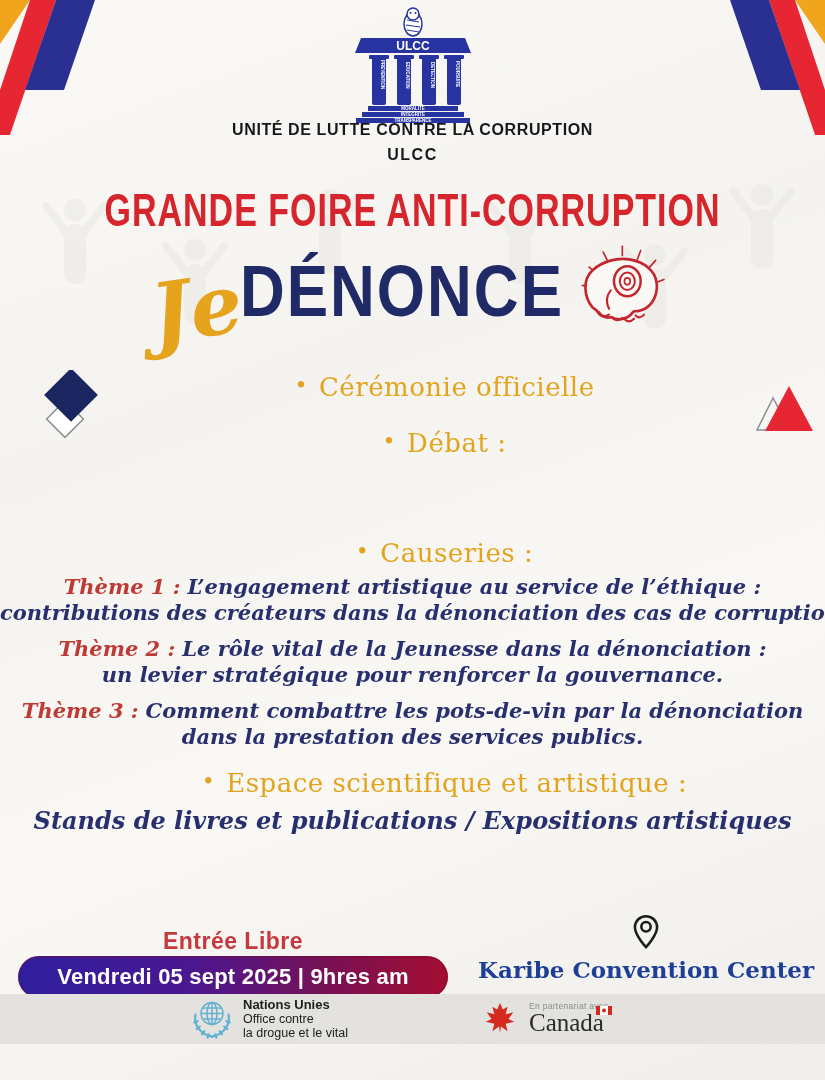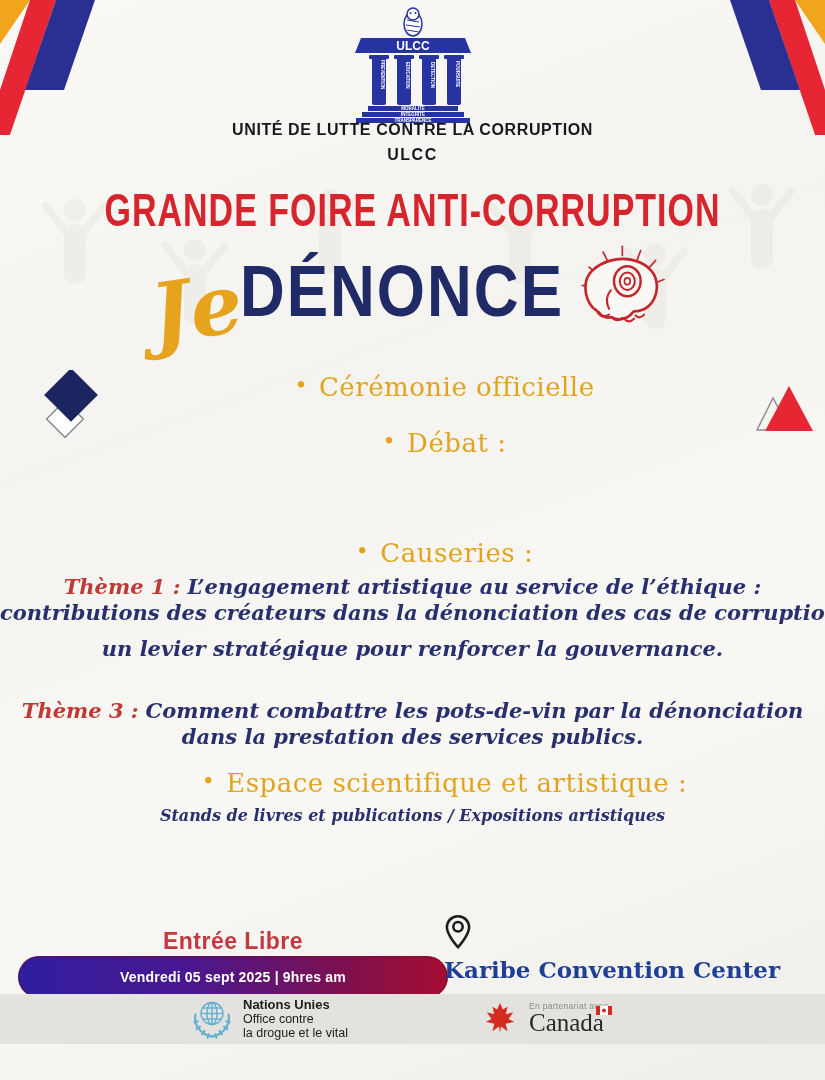--- a/index.html
+++ b/index.html
@@ -23,29 +23,29 @@
   .fist{margin-left:10px; position:relative; top:-2px;}
   .gold-h{font-family:"DejaVu Serif", serif; font-weight:normal; color:#e2a41d;
     font-size:26px; letter-spacing:.5px; white-space:nowrap;margin-left:32px;}
   .gold-h .bullet{font-size:22px; margin-right:11px; vertical-align:3px;}
   .quote{font-family:"DejaVu Serif", serif; font-style:italic; font-weight:bold;
     color:#272f6e; font-size:21px; line-height:27px; white-space:nowrap;}
   .theme{font-family:"DejaVu Serif", serif; font-style:italic; font-weight:bold;
     color:#272f6e; font-size:21px; line-height:26px; white-space:nowrap;}
   .theme .tlabel{color:#be3a34; margin-right:7px;}
   .subline{font-family:"DejaVu Serif", serif; font-style:italic; font-weight:bold;
-    color:#272f6e; font-size:16px; white-space:nowrap;}
+    color:#272f6e; font-size:24px; white-space:nowrap;}
   .entree{top:928px; left:18px; width:430px; text-align:center;
     color:#c4383e; font-size:23px; font-weight:bold; letter-spacing:.5px;}
   .date-pill{top:956px; left:18px; width:430px; height:42px; border-radius:22px;
     background:linear-gradient(90deg,#2e1f9f 0%,#4a1790 40%,#7c1050 75%,#a50d31 100%);
     display:flex; align-items:center; justify-content:center;
-    color:#ffffff; font-size:14px; font-weight:bold; letter-spacing:.2px;
+    color:#ffffff; font-size:22px; font-weight:bold; letter-spacing:.2px;
     box-shadow:inset 0 0 0 2px rgba(120,8,40,.35);}
-  .venue-block{top:914px; left:444px; width:360px; text-align:left;}
+  .venue-block{top:914px; left:466px; width:360px; text-align:center;}
   .venue-name{font-family:"DejaVu Serif", serif; font-weight:bold; color:#1d3f96; font-size:23px; margin-top:2px; white-space:nowrap;}
   .footer{top:994px; left:0; width:825px; height:50px; background:#e3e2de;}
   .un-group{position:absolute; left:190px; top:3px; display:flex; align-items:center;}
   .un-text{margin-left:9px; text-align:left; line-height:14px;}
   .un-text .b{font-weight:bold; font-size:13px; color:#1d1d1b;}
   .un-text .r{font-size:12.5px; color:#1d1d1b;}
   .ca-group{position:absolute; left:483px; top:5px; display:flex; align-items:center;}
   .ca-text{margin-left:12px; text-align:left;}
   .ca-tag{font-size:8.5px; color:#8a8a86; letter-spacing:.3px; margin-bottom:0px;}
   .ca-word{position:relative; font-family:"Liberation Serif", serif; font-size:25px; color:#2b2a28; line-height:24px; display:inline-block;}
@@ -191,20 +191,21 @@
 
   <div class="abs cw gold-h" style="top:538px">
     <span class="bullet">•</span><span>Causeries :</span>
   </div>
 
   <div class="abs cw theme" style="top:574px">
     <div><span class="tlabel">Thème 1 :</span><span>L’engagement artistique au service de l’éthique :</span></div>
     <div>contributions des créateurs dans la dénonciation des cas de corruption.</div>
   </div>
   <div class="abs cw theme" style="top:636px">
+    <div><span class="tlabel">Thème 2 :</span><span>Le rôle vital de la Jeunesse dans la dénonciation :</span></div>
     <div>un levier stratégique pour renforcer la gouvernance.</div>
   </div>
   <div class="abs cw theme" style="top:698px">
     <div><span class="tlabel">Thème 3 :</span><span>Comment combattre les pots-de-vin par la dénonciation</span></div>
     <div>dans la prestation des services publics.</div>
   </div>
 
   <div class="abs cw gold-h" style="top:768px">
     <span class="bullet">•</span><span>Espace scientifique et artistique :</span>
   </div>

